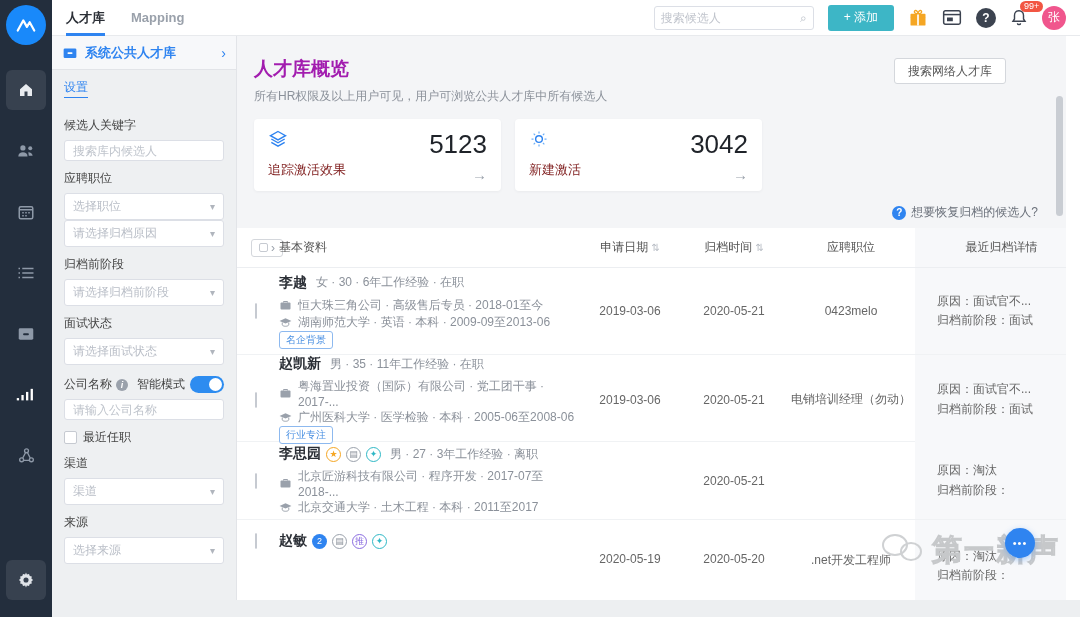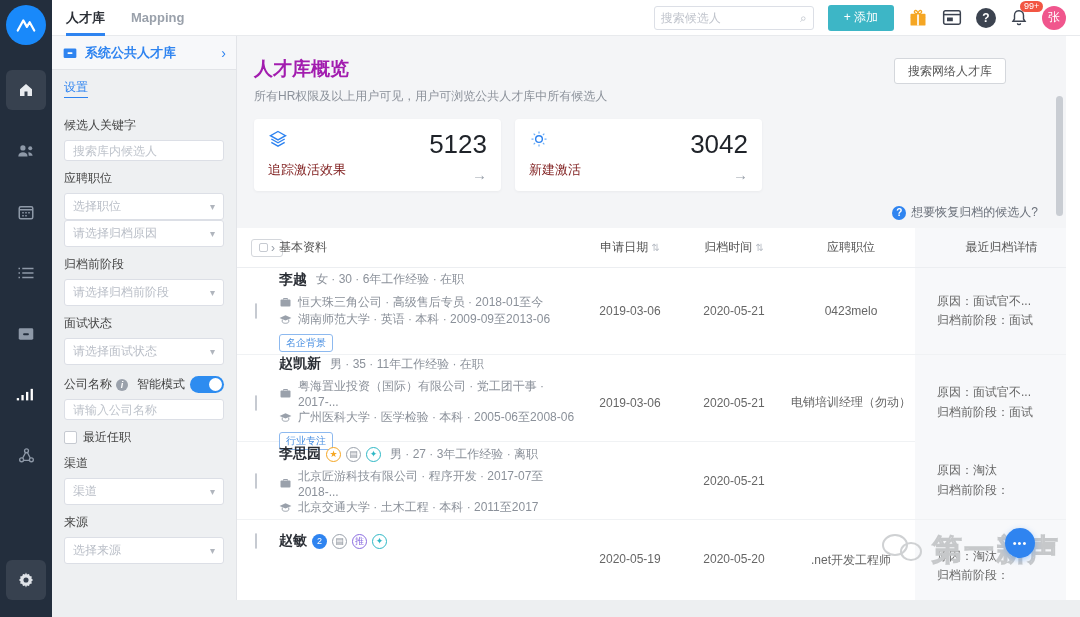--- a/index.html
+++ b/index.html
@@ -82,21 +82,21 @@
   .sel-all .cb { width:9px; height:9px; }
   .c-center { text-align:center; color:#555; }
   .sort-glyph { color:#b7bcc4; font-size:10px; }
   .tbody-row { border-bottom:1px solid #f0f2f4; font-size:12px; }
   .row-cb { margin-left:18px; }
   .cand-name-line { display:flex; align-items:center; gap:5px; margin-bottom:5px; }
   .cand-name { font-size:14px; font-weight:bold; color:#2b2f36; cursor:pointer; }
   .cand-meta { color:#8b919a; font-size:12px; margin-left:4px; }
   .cand-line { display:flex; align-items:center; gap:6px; color:#8b919a; margin-top:0; }
   .cand-line svg { flex:none; }
-  .cand-tag { display:inline-block; margin-top:6px; font-size:10px; color:#4a90e2; border:1px solid #8db9ef; border-radius:3px; padding:1px 6px; background:#fff; }
+  .cand-tag { display:inline-block; margin-top:0; font-size:10px; color:#4a90e2; border:1px solid #8db9ef; border-radius:3px; padding:1px 6px; background:#fff; }
   .mini-badge { width:15px; height:15px; border-radius:50%; font-size:9px; color:#fff; display:inline-flex; align-items:center; justify-content:center; }
   .b-orange { background:#fff; color:#f5a623; border:1px solid #f5a623; }
   .b-gray { background:#fff; color:#8b919a; border:1px solid #9aa1ab; }
   .b-teal { background:#fff; color:#2fb8c6; border:1px solid #2fb8c6; }
   .b-blue { background:#2f84f0; color:#fff; }
   .b-purple { background:#fff; color:#8a6ce0; border:1px solid #8a6ce0; }
   .c-date { text-align:center; color:#666; }
   .c-pos { text-align:center; color:#666; }
   .detail-line { color:#666; line-height:1.6; }
 

